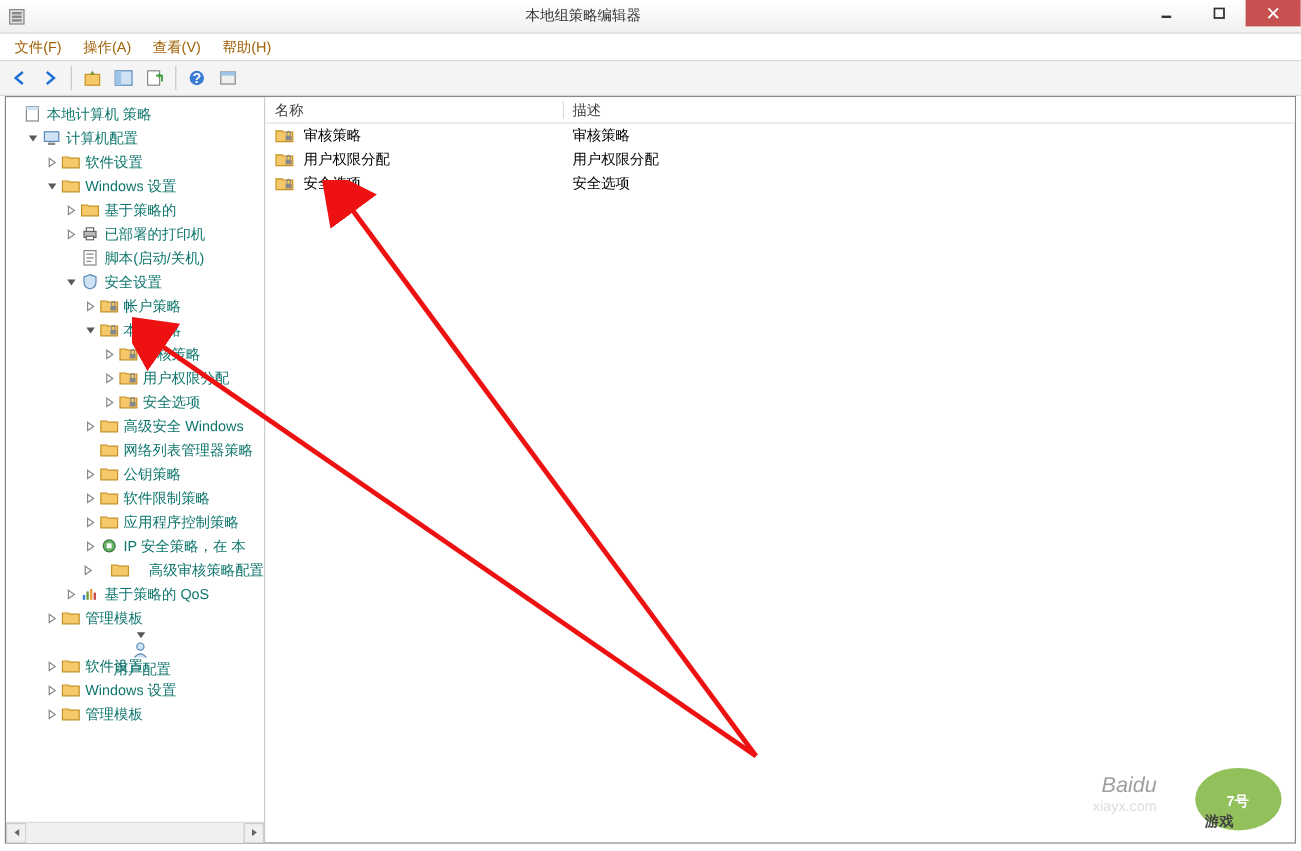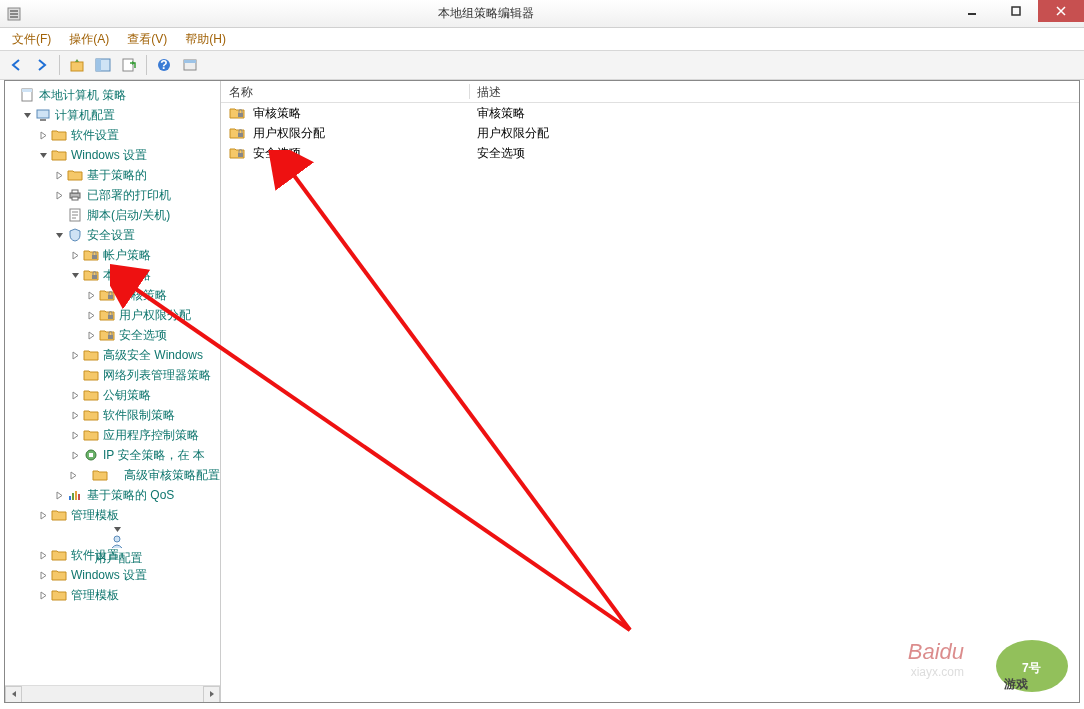--- a/index.html
+++ b/index.html
@@ -615,21 +615,21 @@
   <defs>
       <marker id="ah" markerWidth="12" markerHeight="12" refX="2" refY="6" orient="auto">
         <path d="M0 0 L12 6 L0 12 Z" fill="#e11"></path>
       </marker>
     </defs>
   <line x1="520" y1="480" x2="180" y2="20" stroke="#e11" stroke-width="4" marker-end="url(#ah)"></line>
   <line x1="520" y1="480" x2="20" y2="135" stroke="#e11" stroke-width="4" marker-end="url(#ah)"></line>
 </svg>
 
 <div class="watermark" style="right:120px; bottom:30px;">
-  <div style="font-size:22px; color:#b91c1c; font-style:italic;">Baidu</div>
+  <div style="font-size:18px; color:#404040; font-style:italic;">Baidu</div>
   <div style="color:#bbb;">xiayx.com</div>
 </div>
 <div class="logo-badge">
   <svg width="110" height="70">
       <ellipse cx="68" cy="40" rx="36" ry="26" fill="#7fb53e" opacity="0.85"></ellipse>
       <text x="58" y="46" fill="#fff" font-size="20" font-weight="bold">7号</text>
       <text x="40" y="62" fill="#444" font-size="16" font-weight="bold">游戏</text>
     </svg>
 </div>
 

